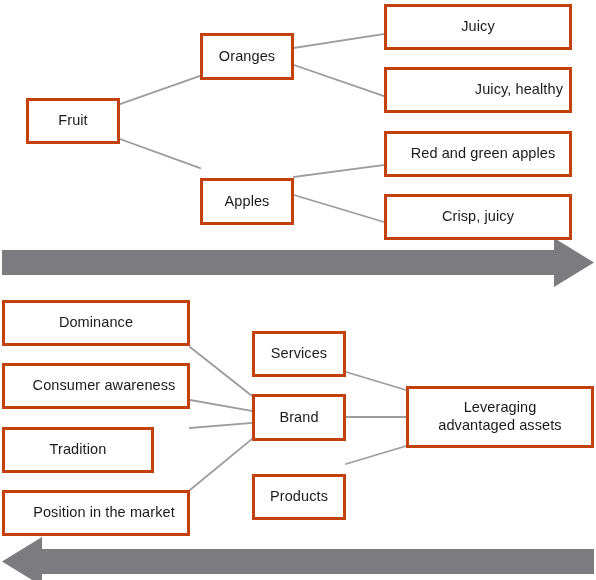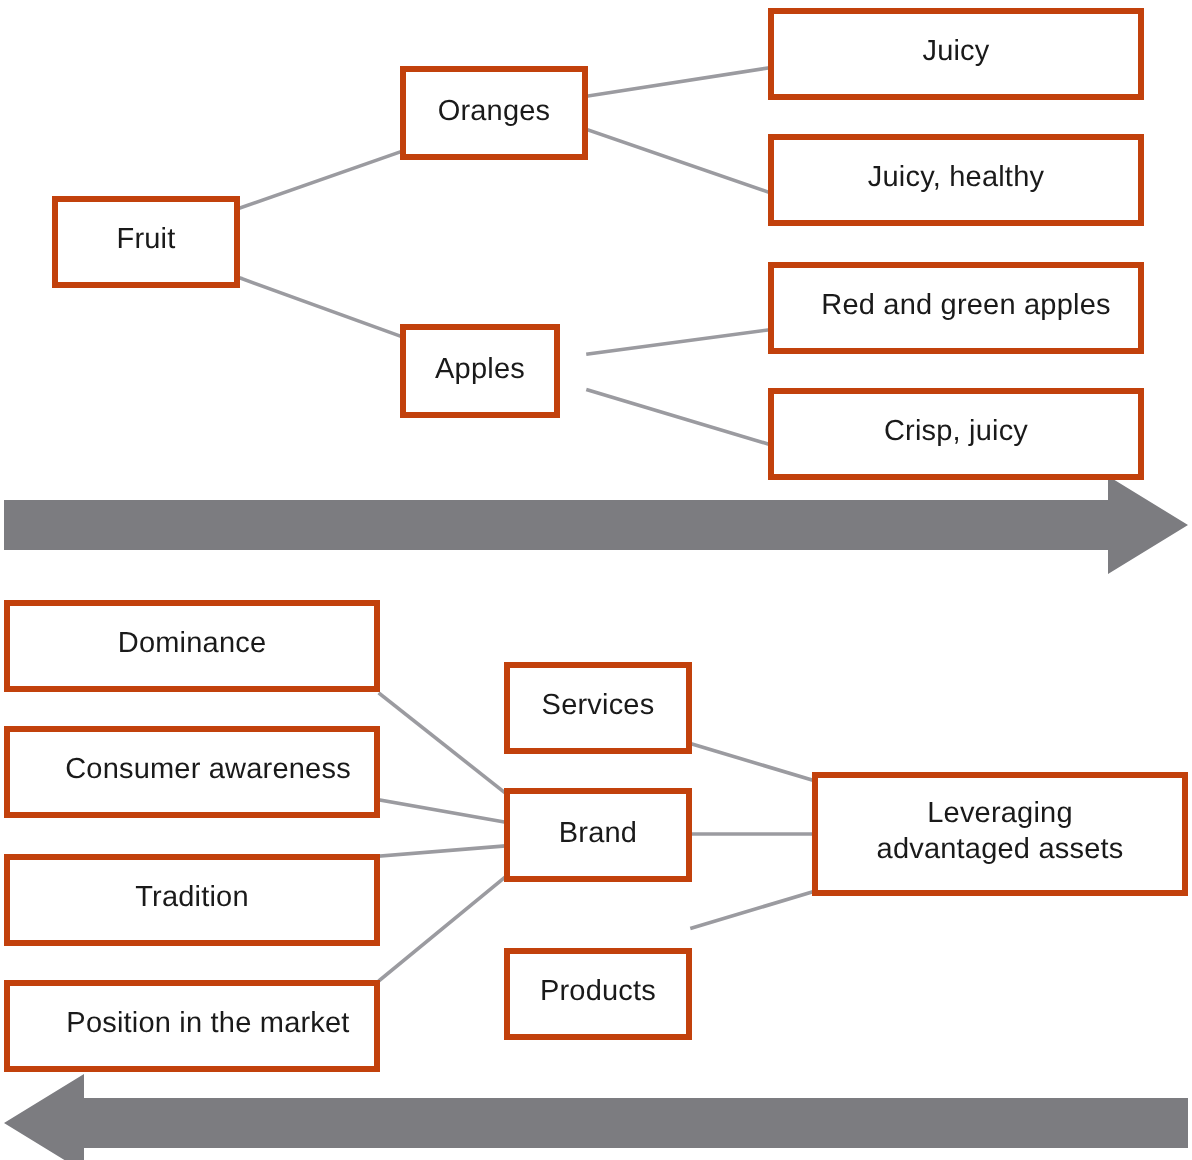--- a/index.html
+++ b/index.html
@@ -45,30 +45,30 @@
     letter-spacing: 0.1px;
   }
   .node-label {
     display: block;
     padding: 0 6px;
     white-space: pre-line;
   }
   
   #node-fruit          { left: 26px;  top: 98px;  width: 94px;  height: 46px; }
   #node-oranges        { left: 200px; top: 33px;  width: 94px;  height: 47px; }
-  #node-apples         { left: 200px; top: 162px; width: 80px;  height: 47px; }
+  #node-apples         { left: 200px; top: 178px; width: 94px;  height: 47px; }
   #node-juicy          { left: 384px; top: 4px;   width: 188px; height: 46px; }
-  #node-juicy-healthy  { left: 384px; top: 67px;  width: 188px; height: 46px; }
+  #node-juicy-healthy  { left: 384px; top: 67px;  width: 188px; height: 46px; justify-content: flex-end; }
   #node-red-green      { left: 384px; top: 131px; width: 188px; height: 46px; }
   #node-crisp-juicy    { left: 384px; top: 194px; width: 188px; height: 46px; }
 
   
   #node-dominance      { left: 2px;   top: 300px; width: 188px; height: 46px; }
   #node-consumer       { left: 2px;   top: 363px; width: 188px; height: 46px; }
-  #node-tradition      { left: 2px;   top: 427px; width: 188px; height: 46px; }
+  #node-tradition      { left: 2px;   top: 427px; width: 152px; height: 46px; }
   #node-position       { left: 2px;   top: 490px; width: 188px; height: 46px; }
   #node-services       { left: 252px; top: 331px; width: 94px;  height: 46px; }
   #node-brand          { left: 252px; top: 394px; width: 94px;  height: 47px; }
   #node-products       { left: 252px; top: 458px; width: 94px;  height: 46px; margin-top: 16px; }
   #node-leveraging     { left: 406px; top: 386px; width: 188px; height: 62px; }
 
   #node-consumer .node-label,
   #node-position .node-label { text-align: left; padding-left: 22px; }
   #node-red-green .node-label { text-align: right; padding-left: 16px; }
 </style>

